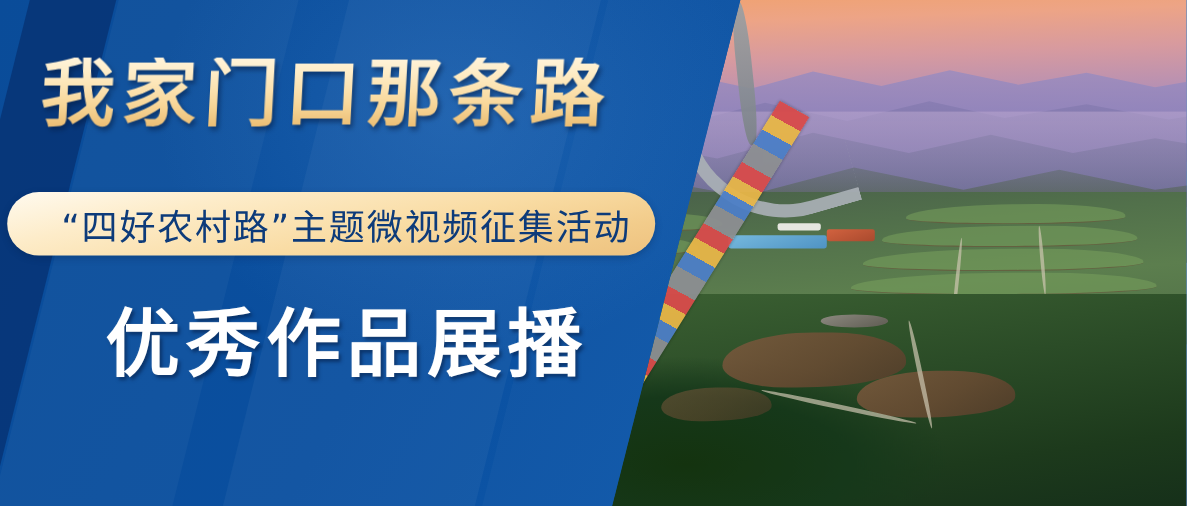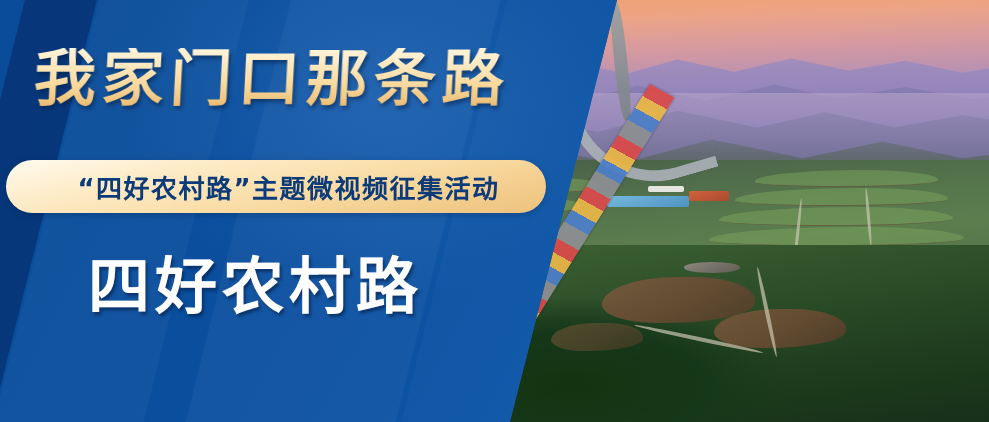--- a/index.html
+++ b/index.html
@@ -215,22 +215,22 @@
         #fdecc9 26%,
         #f9dca4 58%,
         #f2cc8b 82%,
         #eec27f 100%);
     box-shadow: 0 2px 6px rgba(3,28,66,.28);
     display: flex;
     align-items: center;
     justify-content: center;
   }
   .pill-text {
-    font-size: 26px;
-    font-weight: 700;
+    font-size: 30px;
+    font-weight: 400;
     letter-spacing: 1.5px;
     color: #0d3b7a;
     white-space: nowrap;
     font-family: "DejaVu Sans", "Liberation Sans", sans-serif;
     margin-left: 25px;
   }
 
   .subhead {
     position: absolute;
     left: 88px;
@@ -301,15 +301,15 @@
     <div class="band b4"></div>
     <div class="glow"></div>
   </div>
 
   <div class="headline">我家门口那条路</div>
 
   <div class="pill">
     <span class="pill-text">“四好农村路”主题微视频征集活动</span>
   </div>
 
-  <div class="subhead">四好农村路</div>
+  <div class="subhead">优秀作品展播</div>
 
 </div>
 
 </body></html>

